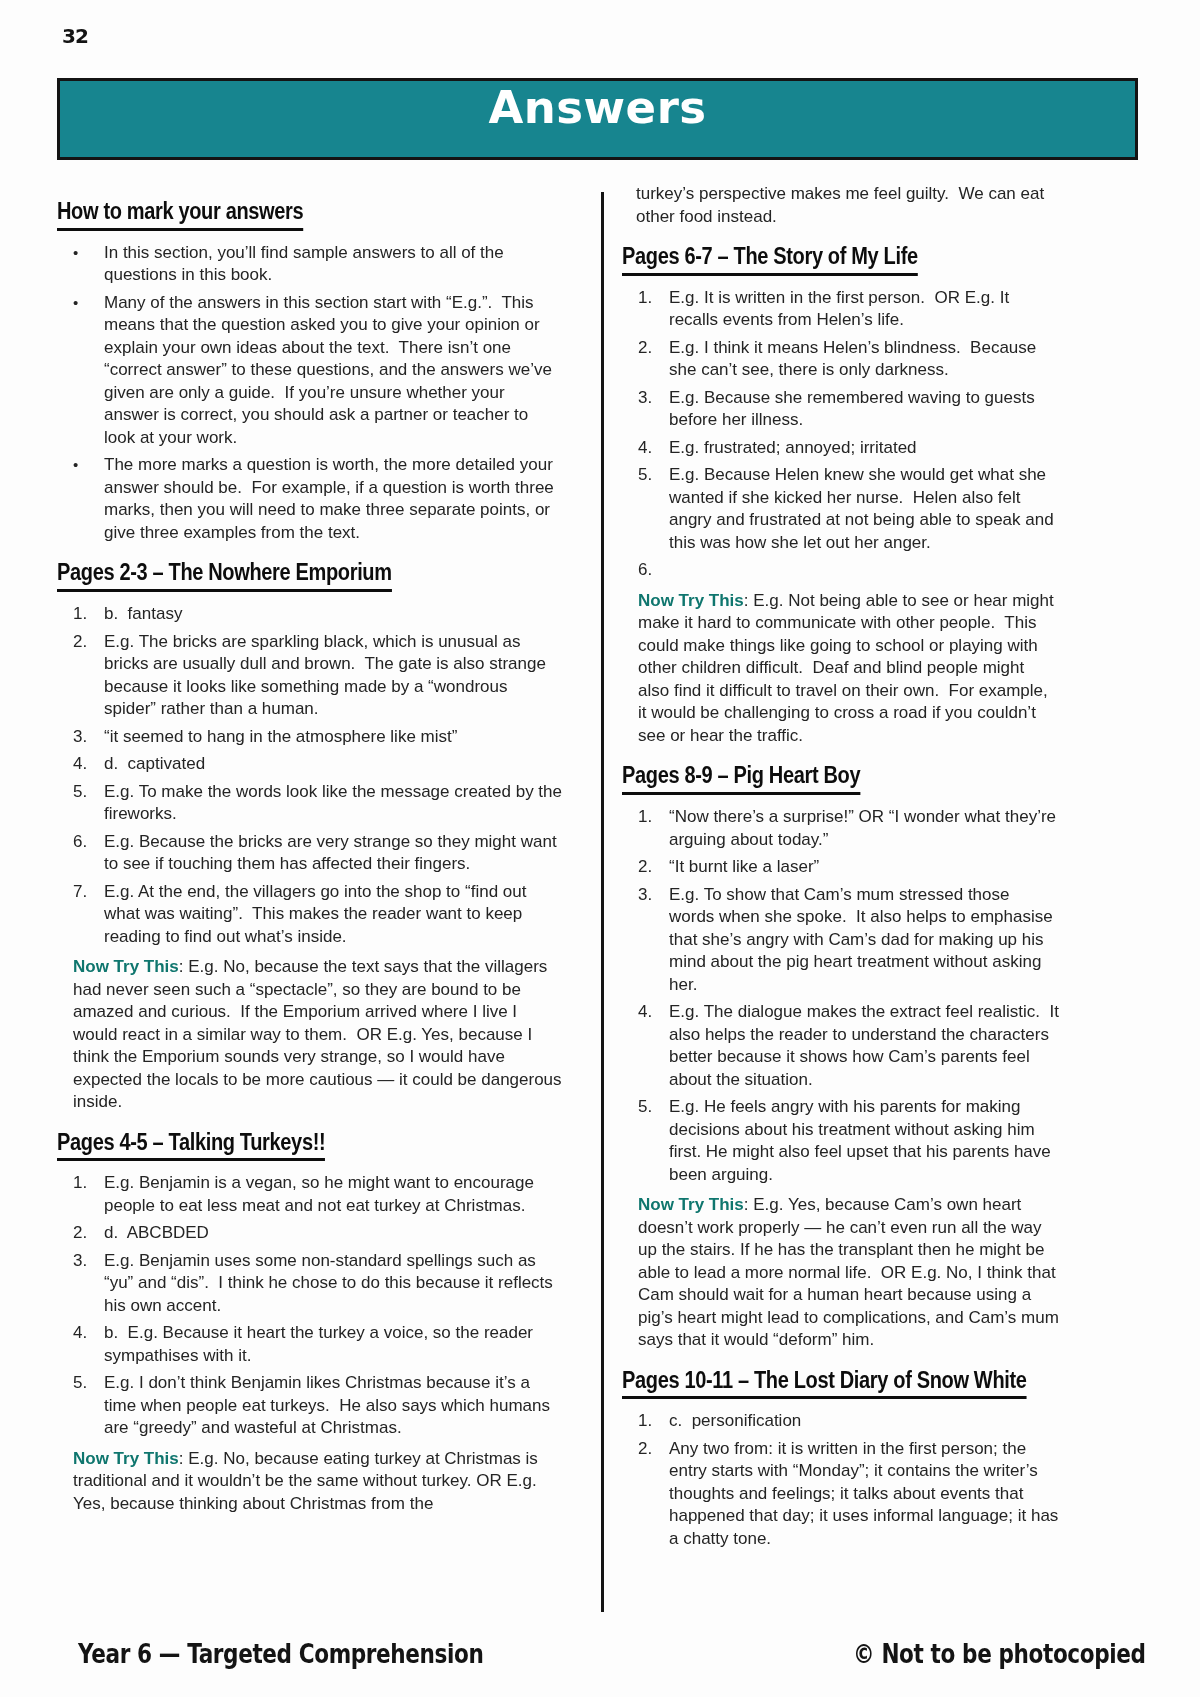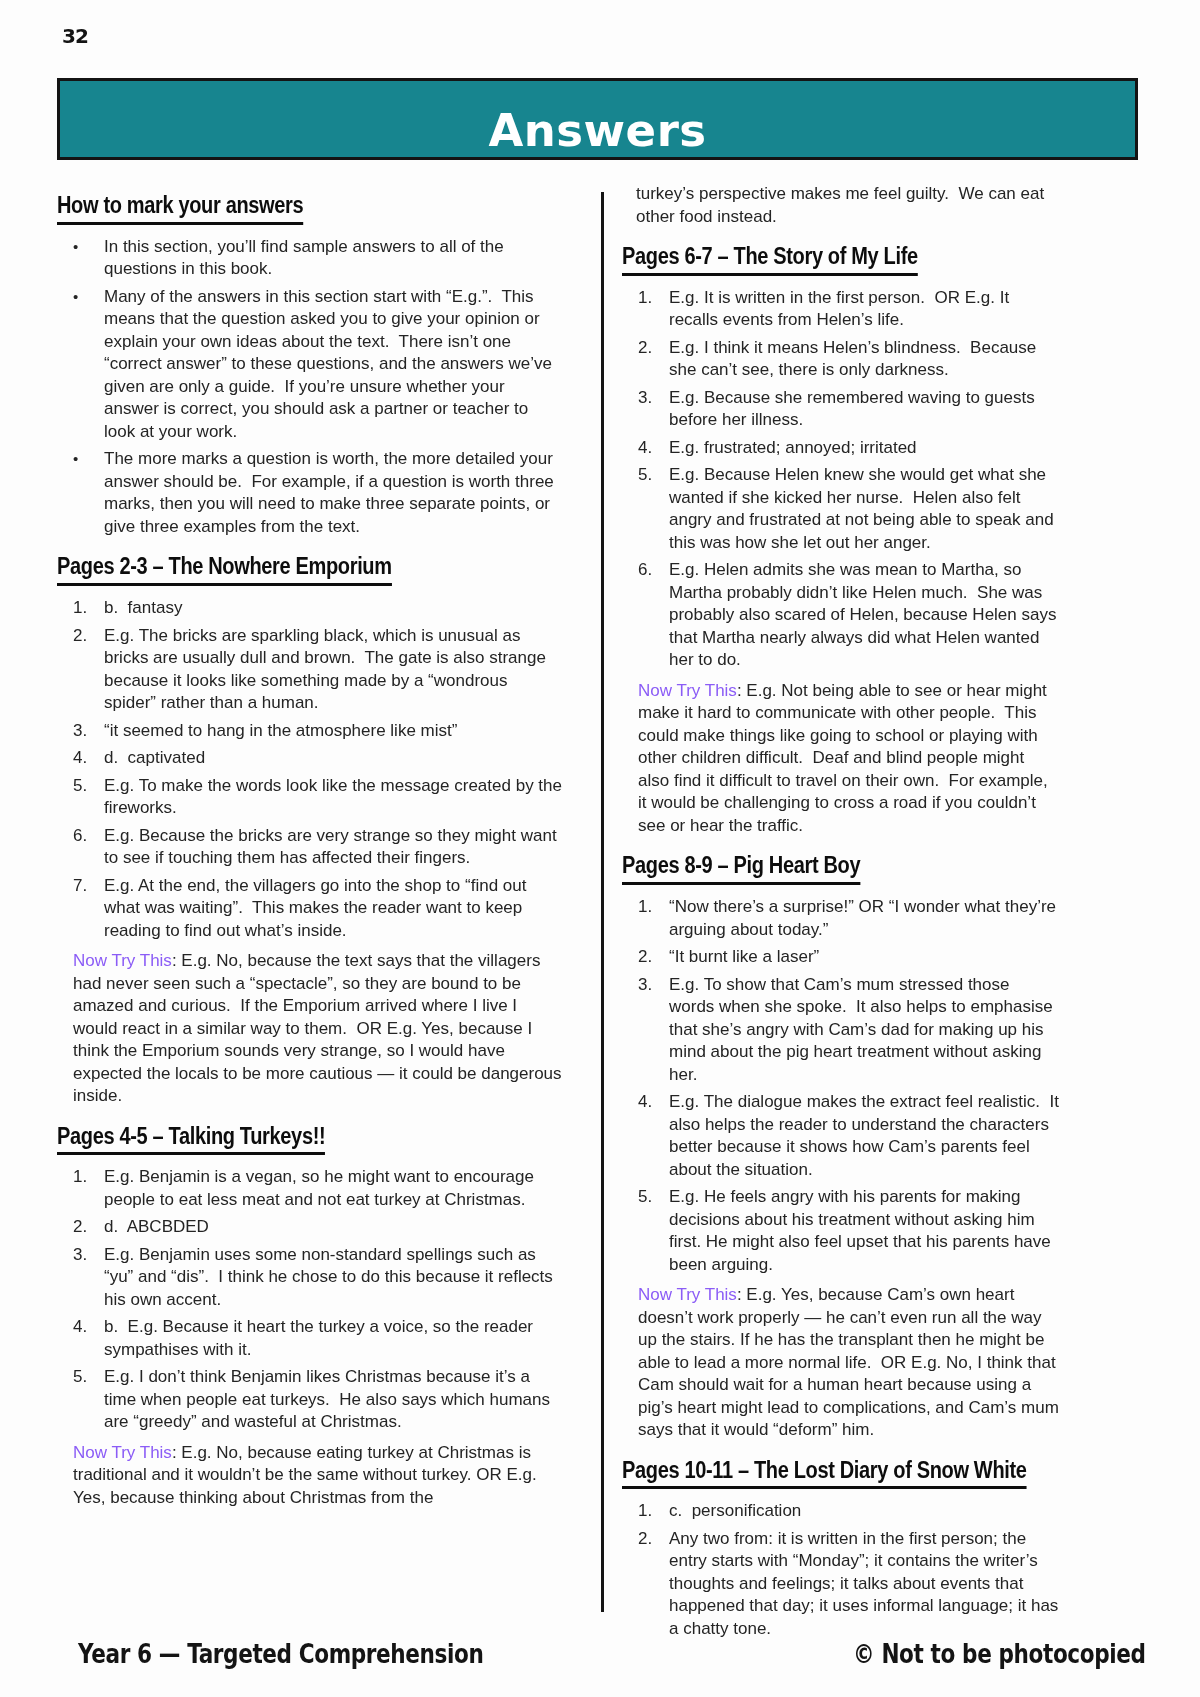--- a/index.html
+++ b/index.html
@@ -9,53 +9,53 @@
 
   .page-number {
     position:absolute; left:62px; top:24px;
     font-family:"DejaVu Sans", sans-serif; font-weight:700;
     font-size:20px; color:#141414; letter-spacing:-1px;
   }
 
   .banner {
     position:absolute; left:57px; top:78px; width:1081px; height:82px;
     border:3px solid #141414;
-    display:flex; align-items:flex-end; justify-content:center;
+    display:flex; align-items:flex-start; justify-content:center;
   }
   .banner-title {
     font-family:"DejaVu Sans", sans-serif; font-weight:700;
     font-size:45px; color:#ffffff; letter-spacing:0.5px;
   }
 
   .col { position:absolute; top:183px; font-size:17px; line-height:22.5px; color:#242424; }
   .col-left  { left:57px;  width:506px; }
   .col-right { left:622px; width:437px; }
   .divider { position:absolute; left:601px; top:192px; width:3px; height:1420px; background:#141414; }
 
   .blk { white-space:pre-wrap; }
 
   .heading { margin-top:16px; margin-bottom:11px; }
-  .col > .heading:first-child { margin-top:10px; }
+  .col > .heading:first-child { margin-top:16px; }
   .heading-text {
     display:inline-block;
     font-family:"Liberation Sans", sans-serif; font-weight:700;
     font-size:23px; line-height:1.12; color:#0d0d0d; letter-spacing:-0.4px;
     border-bottom:3px solid #0d0d0d; padding-bottom:3px;
     white-space:nowrap; transform:scaleX(0.87); transform-origin:left center;
   }
 
   .item { display:flex; padding-left:16px; margin-bottom:5px; }
   .marker { flex:none; width:31px; }
   .item-text { flex:1 1 auto; }
   .bullet-marker { font-size:15px; }
 
   .cont-para { margin-left:14px; margin-bottom:5px; }
 
   .ntt { margin-left:16px; margin-top:8px; margin-bottom:5px; }
-  .ntt-label { font-weight:400; color:#8b5cf6; }
+  .ntt-label { font-weight:700; color:#0f766e; }
 
   .footer { position:absolute; left:0; top:1638px; width:1200px; height:40px;
     font-family:"DejaVu Sans", sans-serif; font-weight:700; font-size:27px; color:#141414;margin-left:14px; }
   .footer-left  { position:absolute; left:64px;  top:0; letter-spacing:-0.5px;
     transform:scaleX(0.80); transform-origin:left center; white-space:nowrap; }
   .footer-right { position:absolute; right:68px; top:0; letter-spacing:-0.5px;
     transform:scaleX(0.80); transform-origin:right center; white-space:nowrap; }
 </style>
 </head>
 <body>
@@ -91,21 +91,21 @@
     </div>
   <div class="divider"></div>
   <div class="col col-right" id="col-right">
       <div class="blk cont-para">turkey’s perspective makes me feel guilty.  We can eat other food instead.</div>
       <div class="blk heading"><span class="heading-text">Pages 6-7 – The Story of My Life</span></div>
       <div class="blk item"><span class="marker num-marker">1.</span><div class="item-text"><div class="item-line">E.g. It is written in the first person.  OR E.g. It recalls events from Helen’s life.</div></div></div>
       <div class="blk item"><span class="marker num-marker">2.</span><div class="item-text"><div class="item-line">E.g. I think it means Helen’s blindness.  Because she can’t see, there is only darkness.</div></div></div>
       <div class="blk item"><span class="marker num-marker">3.</span><div class="item-text"><div class="item-line">E.g. Because she remembered waving to guests before her illness.</div></div></div>
       <div class="blk item"><span class="marker num-marker">4.</span><div class="item-text"><div class="item-line">E.g. frustrated; annoyed; irritated</div></div></div>
       <div class="blk item"><span class="marker num-marker">5.</span><div class="item-text"><div class="item-line">E.g. Because Helen knew she would get what she wanted if she kicked her nurse.  Helen also felt angry and frustrated at not being able to speak and this was how she let out her anger.</div></div></div>
-      <div class="blk item"><span class="marker num-marker">6.</span><div class="item-text"><div class="item-line">E.g. Helen admits she was mean to Martha, so Martha probably didn’t like Helen much.  She was probably also scared of Helen, because Helen says that Martha nearly always did what Helen wanted her to do.</div></div></div>
+      <div class="blk item"><span class="marker num-marker">6.</span></div>
       <div class="blk ntt"><span class="ntt-label">Now Try This</span><span class="ntt-text">: E.g. Not being able to see or hear might make it hard to communicate with other people.  This could make things like going to school or playing with other children difficult.  Deaf and blind people might also find it difficult to travel on their own.  For example, it would be challenging to cross a road if you couldn’t see or hear the traffic.</span></div>
       <div class="blk heading"><span class="heading-text">Pages 8-9 – Pig Heart Boy</span></div>
       <div class="blk item"><span class="marker num-marker">1.</span><div class="item-text"><div class="item-line">“Now there’s a surprise!” OR “I wonder what they’re arguing about today.”</div></div></div>
       <div class="blk item"><span class="marker num-marker">2.</span><div class="item-text"><div class="item-line">“It burnt like a laser”</div></div></div>
       <div class="blk item"><span class="marker num-marker">3.</span><div class="item-text"><div class="item-line">E.g. To show that Cam’s mum stressed those words when she spoke.  It also helps to emphasise that she’s angry with Cam’s dad for making up his mind about the pig heart treatment without asking her.</div></div></div>
       <div class="blk item"><span class="marker num-marker">4.</span><div class="item-text"><div class="item-line">E.g. The dialogue makes the extract feel realistic.  It also helps the reader to understand the characters better because it shows how Cam’s parents feel about the situation.</div></div></div>
       <div class="blk item"><span class="marker num-marker">5.</span><div class="item-text"><div class="item-line">E.g. He feels angry with his parents for making decisions about his treatment without asking him first. He might also feel upset that his parents have been arguing.</div></div></div>
       <div class="blk ntt"><span class="ntt-label">Now Try This</span><span class="ntt-text">: E.g. Yes, because Cam’s own heart doesn’t work properly — he can’t even run all the way up the stairs. If he has the transplant then he might be able to lead a more normal life.  OR E.g. No, I think that Cam should wait for a human heart because using a pig’s heart might lead to complications, and Cam’s mum says that it would “deform” him.</span></div>
       <div class="blk heading"><span class="heading-text">Pages 10-11 – The Lost Diary of Snow White</span></div>
       <div class="blk item"><span class="marker num-marker">1.</span><div class="item-text"><div class="item-line">c.  personification</div></div></div>

